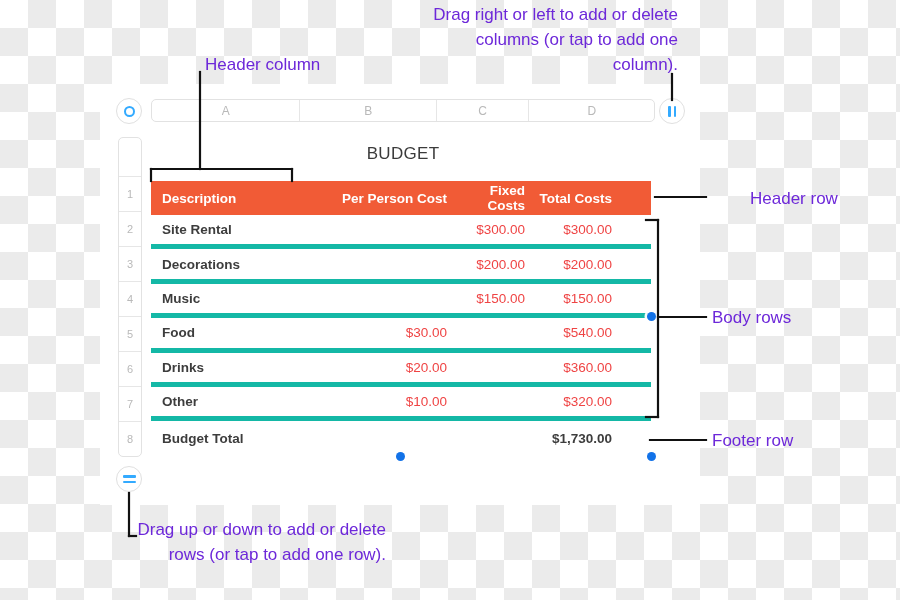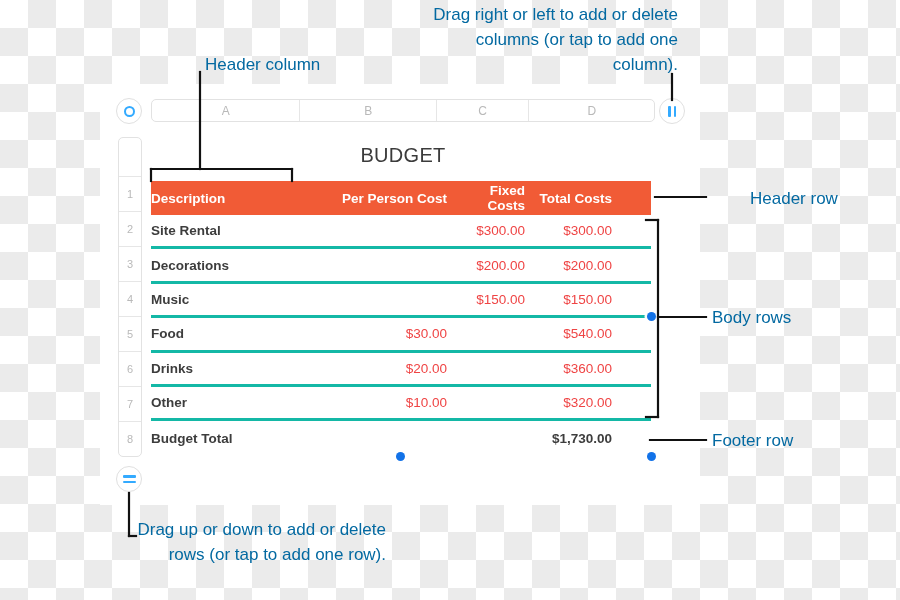--- a/index.html
+++ b/index.html
@@ -130,46 +130,47 @@
     border-radius: 1px;
   }
 
   
   .table-title {
     position: absolute;
     left: 151px;
     top: 144px;
     width: 504px;
     text-align: center;
-    font-size: 20px;
+    font-size: 17px;
     color: #3b3b3b;
     letter-spacing: 0.3px;
   }
 
   .tbl {
     position: absolute;
     left: 151px;
     top: 181px;
     width: 500px;
   }
   .trow {
     display: flex;
     height: 34.4px;
     align-items: center;
-    border-bottom: 3px solid #14b8a6;
+    border-bottom: 5px solid #14b8a6;
     box-sizing: border-box;
   }
   .trow.header {
     background: #f15b36;
     border-bottom: none;
     height: 34px;
   }
   .trow.footer { border-bottom: none; }
   .c-desc {
     width: 190px;
+    padding-left: 11px;
     box-sizing: border-box;
     font-size: 13.5px;
     color: #3d3d3d;
     font-weight: 600;
   }
   .c-num {
     text-align: right;
     font-size: 13.5px;
     color: #ef4444;
     box-sizing: border-box;
@@ -194,21 +195,21 @@
     width: 9px; height: 9px;
     border-radius: 50%;
     background: #1272e8;
     box-shadow: 0 0 0 2.5px rgba(255,255,255,0.95);
   }
 
   
   .anno {
     position: absolute;
     font-size: 17px;
-    color: #0369a1;
+    color: #6d28d9;
     line-height: 25px;
   }
   .anno-cols {
     left: 432px; top: 2px;
     width: 246px;
     text-align: right;
   }
   .anno-headcol { left: 205px; top: 52px; }
   .anno-rows {
     left: 136px; top: 517px;

